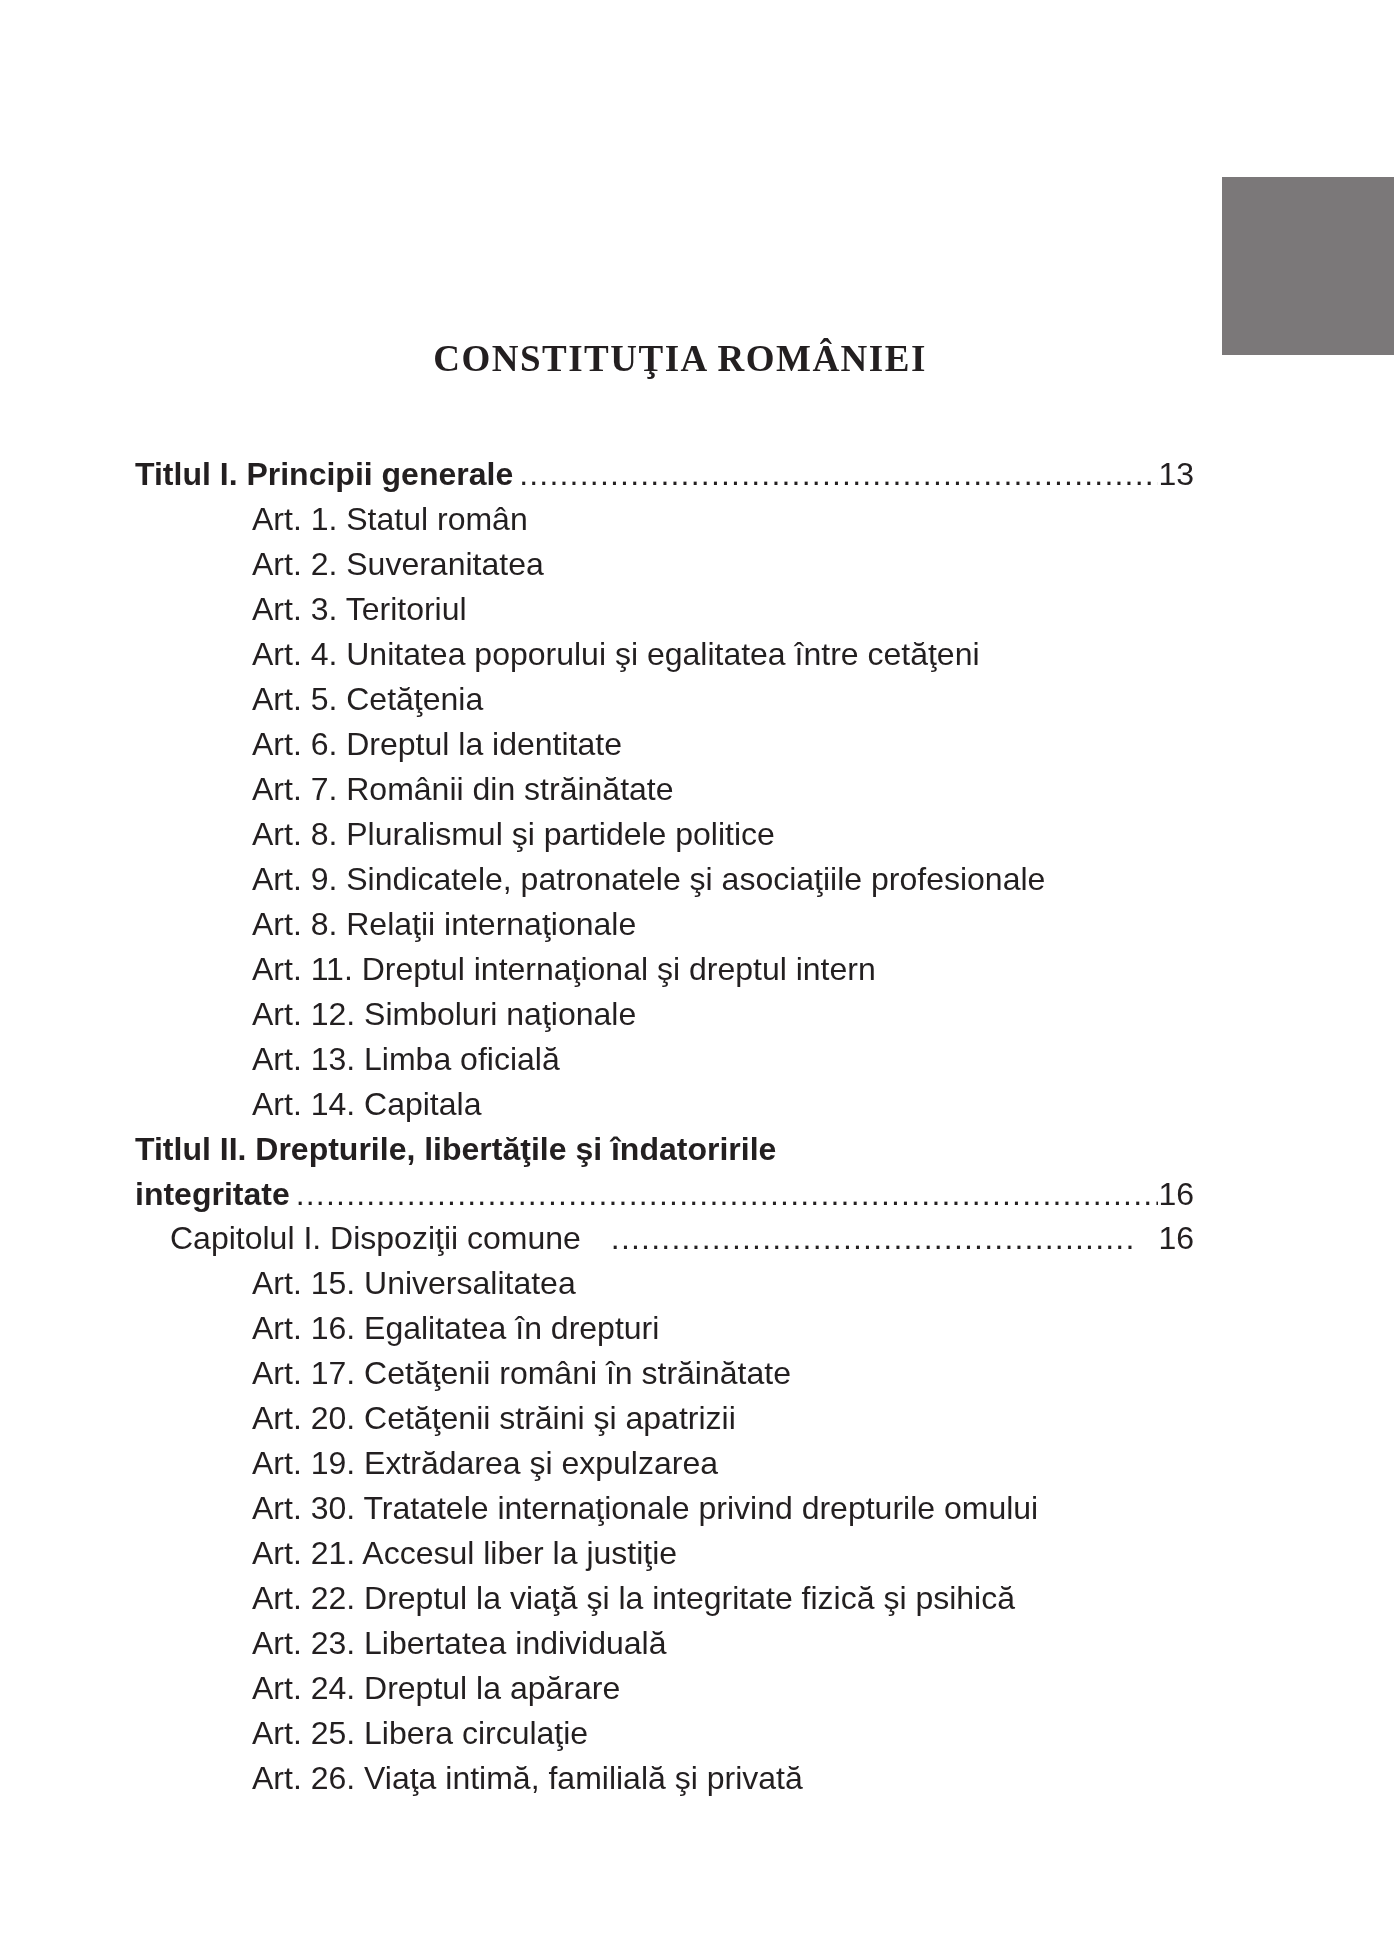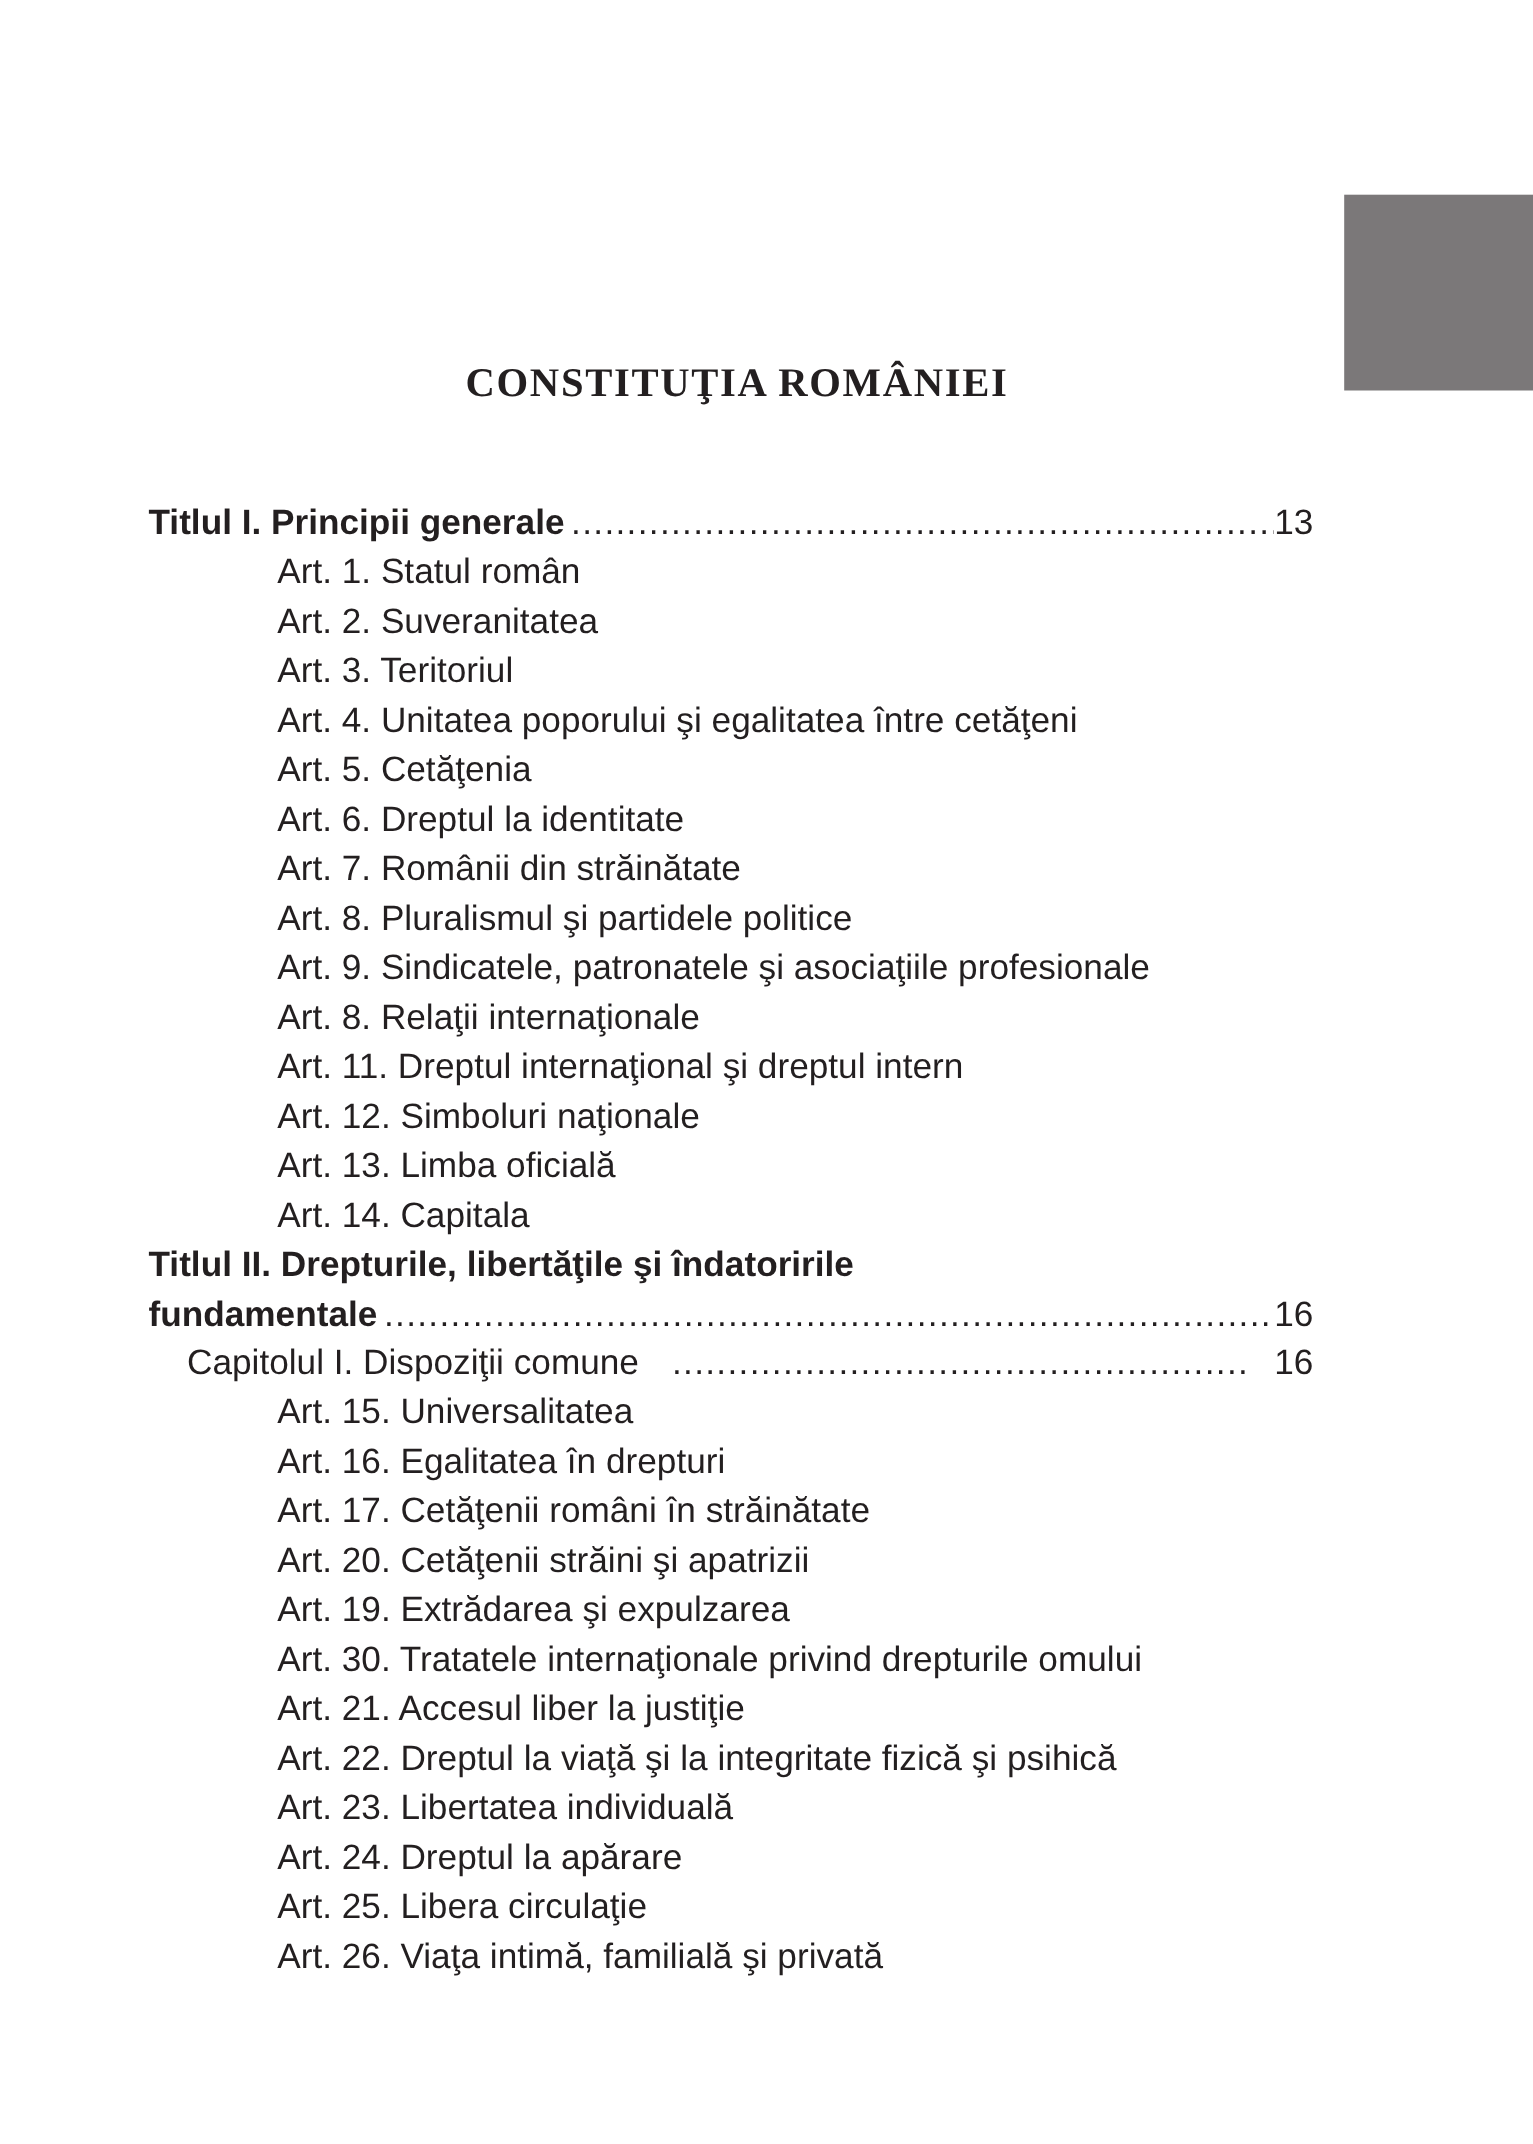--- a/index.html
+++ b/index.html
@@ -27,21 +27,21 @@
       position: absolute;
       left: 0;
       width: 1328px;
       top: 318px;
       text-align: center;
       font-family: "Liberation Serif", "DejaVu Serif", serif;
       font-weight: bold;
       font-size: 37px;
       letter-spacing: 1.5px;
       line-height: 50px;
-      margin: 6px;
+      margin: 16px;
     }
     .toc {
       position: absolute;
       left: 0;
       top: 452px;
       width: 1394px;
     }
     .row {
       position: relative;
       height: 44.97px;
@@ -105,21 +105,21 @@
   <div class="row lvl-article"><span class="txt">Art. 8. Relaţii internaţionale</span></div>
   <div class="row lvl-article"><span class="txt">Art. 11. Dreptul internaţional şi dreptul intern</span></div>
   <div class="row lvl-article"><span class="txt">Art. 12. Simboluri naţionale</span></div>
   <div class="row lvl-article"><span class="txt">Art. 13. Limba oficială</span></div>
   <div class="row lvl-article"><span class="txt">Art. 14. Capitala</span></div>
 
   <div class="row lvl-title">
     <span class="txt">Titlul II. Drepturile, libertăţile şi îndatoririle</span>
   </div>
   <div class="row leader lvl-title">
-    <span class="txt">fundamentale</span>
+    <span class="txt">integritate</span>
     <span class="dots"></span>
     <span class="page">16</span>
   </div>
 
   <div class="row leader lvl-chapter">
     <span class="txt">Capitolul I. Dispoziţii comune</span>
     <span class="dots"></span>
     <span class="page">16</span>
   </div>
 

